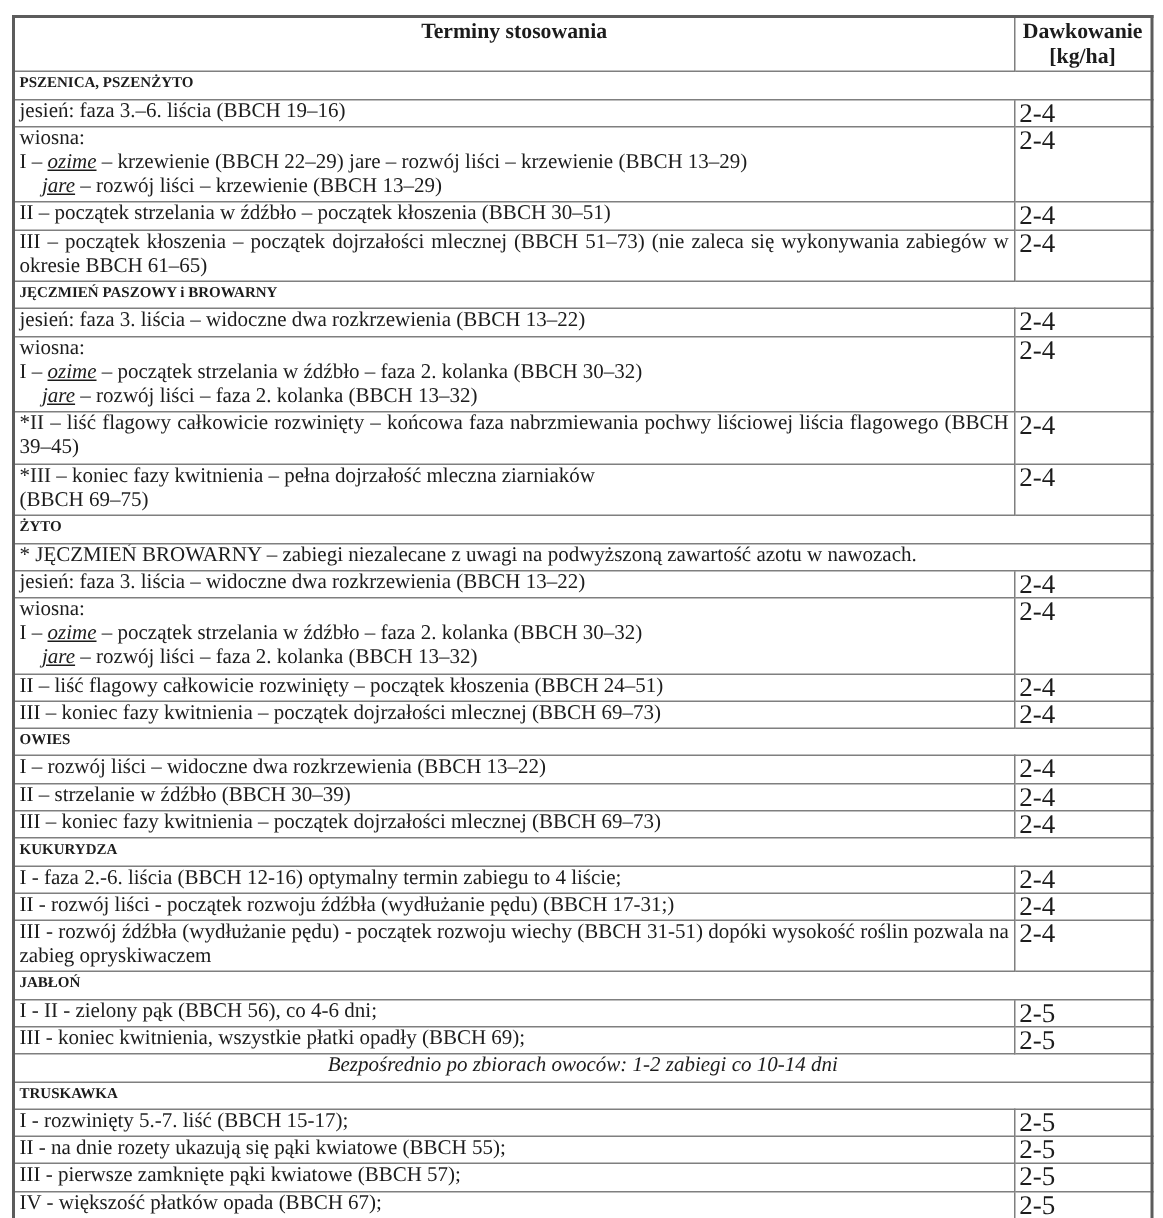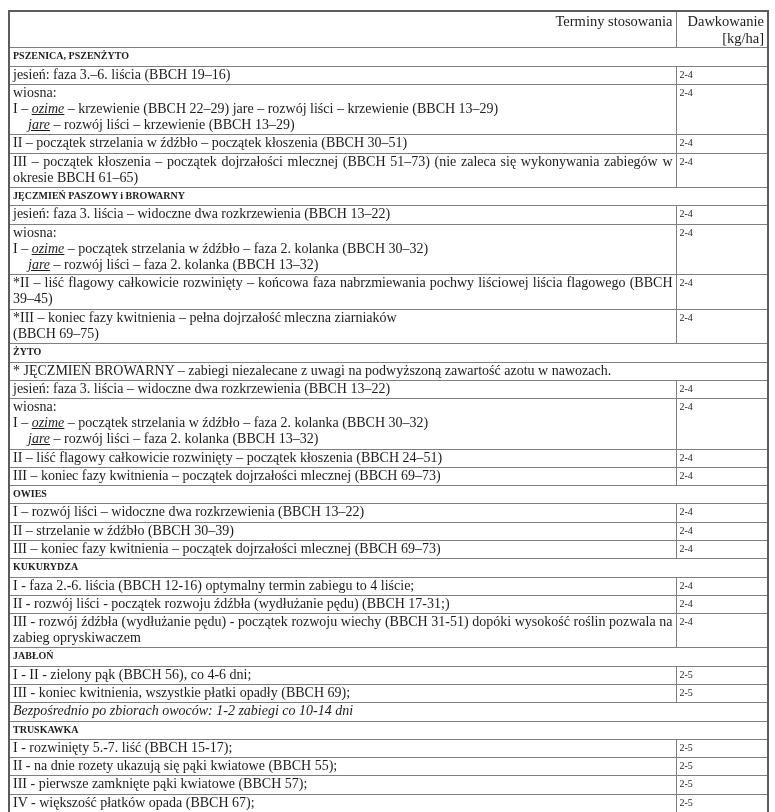--- a/index.html
+++ b/index.html
@@ -27,42 +27,42 @@
   col.c-dose   { width: 92px; }
   th, td {
     border: 1px solid #7f7f7f;
     vertical-align: top;
     padding: 0 3px 1px 3px;
     font-size: 14px;
     line-height: 16.2px;
     overflow: hidden;
   }
   th {
-    text-align: right;
-    font-weight: normal;
+    text-align: center;
+    font-weight: bold;
     font-size: 14.5px;
     line-height: 16.5px;
     padding-top: 1px;
   }
   td.section {
     font-weight: bold;
     font-size: 10px;
     line-height: 16.5px;
   }
   td.note { font-size: 14px; }
-  td.note.italic { font-style: italic; }
+  td.note.italic { font-style: italic; text-align: center; }
   td.timing.justify { text-align: justify; }
   .line { }
   .line.indent { padding-left: 15px; }
   .em {
     font-style: italic;
     text-decoration: underline;
     text-align: right;
   }
-  td.dose { font-size: 10px; }
+  td.dose { font-size: 18px; }
 </style>
 </head>
 <body>
 
 <div class="page">
   <table class="apptable">
     <colgroup>
       <col class="c-timing">
       <col class="c-dose">
     </colgroup>

